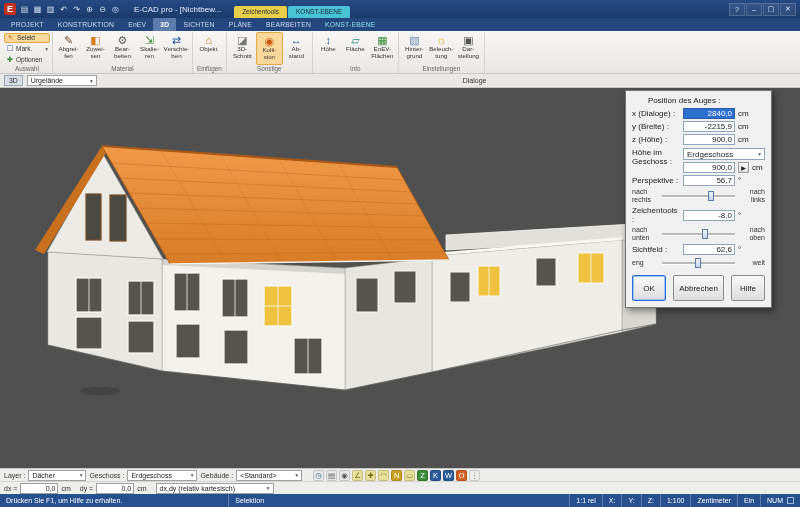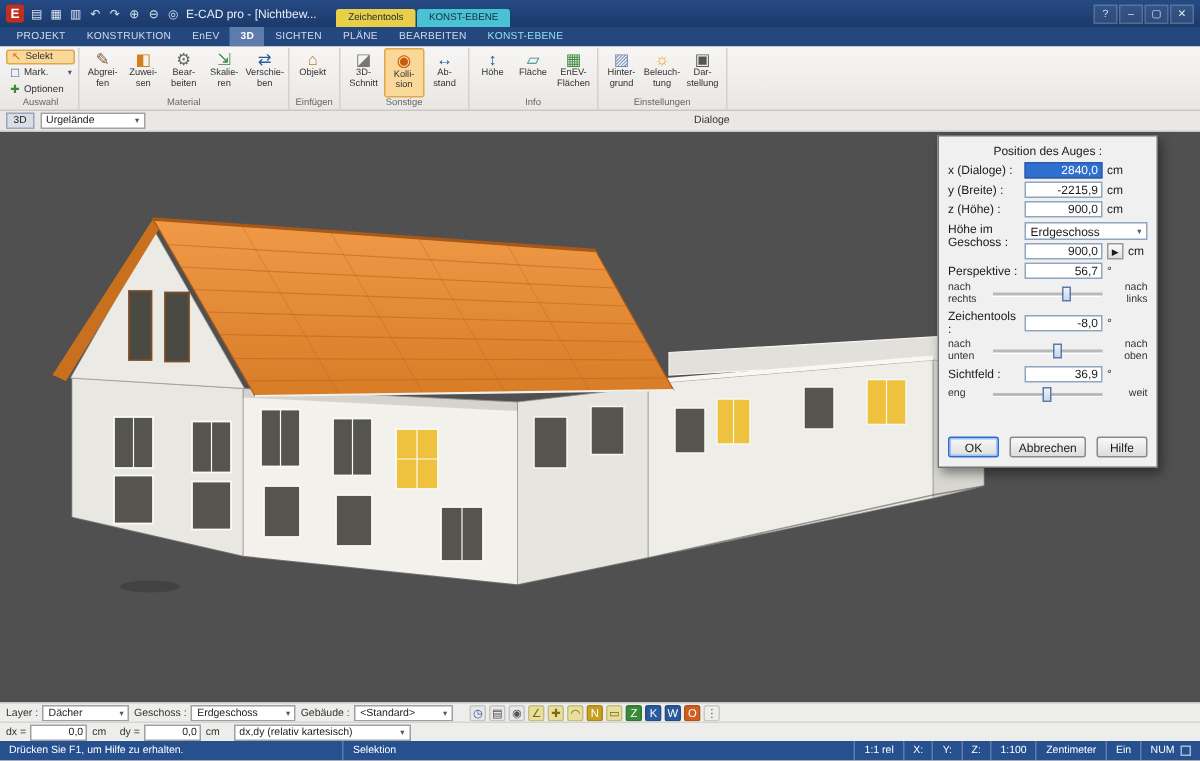--- a/index.html
+++ b/index.html
@@ -9,21 +9,21 @@
     display:flex; flex-direction:column;
     font-family:"Liberation Sans", sans-serif; color:#222; background:#f0efed;
   }
   .pre { white-space:pre-line; }
 
   
   .titlebar { height:18px; background:linear-gradient(#264a84,#1b3a6b); display:flex; align-items:center; padding:0 4px; gap:3px; flex:0 0 18px; }
   .applogo { width:12px; height:12px; background:#c03020; color:#fff; font-size:9px; font-weight:bold; display:flex; align-items:center; justify-content:center; border-radius:2px; }
   .qat { display:flex; gap:2px; align-items:center; }
   .qicon { width:11px; height:11px; font-size:8px; color:#d8e2f2; display:flex; align-items:center; justify-content:center; }
-  .wtitle { color:#e8eef8; font-size:8px; margin-left:0; white-space:nowrap;text-align:right; }
+  .wtitle { color:#e8eef8; font-size:8px; margin-left:10px; white-space:nowrap;text-align:right; }
   .ctxtabs { display:flex; margin-left:10px; gap:1px; height:18px; align-items:flex-end; }
   .ctxtab { font-size:6.5px; color:#1b2a3a; padding:2px 8px 3px; border-radius:2px 2px 0 0; }
   .winbtns { margin-left:auto; display:flex; gap:1px; }
   .wbtn { width:16px; height:13px; font-size:7px; color:#dfe8f5; background:rgba(255,255,255,.08); border:1px solid rgba(255,255,255,.18); display:flex; align-items:center; justify-content:center; }
 
   
   .tabrow { height:13px; background:#24477e; display:flex; align-items:stretch; padding:0 4px; flex:0 0 13px; }
   .rtab { color:#cfdbee; font-size:6.8px; letter-spacing:.2px; padding:0 7px; display:flex; align-items:center; }
   .rtab.active { background:#5d7cab; color:#fff; font-weight:bold; }
   .rtab.contextual { color:#8fe0ec; }
@@ -52,40 +52,40 @@
 
   
   .viewport { position:relative; flex:1 1 auto; background:#505050; overflow:hidden; }
 
   
   .dlg { position:absolute; left:625px; top:2px; width:147px; background:#f0f0f0; border:1px solid #747474; box-shadow:2px 3px 7px rgba(0,0,0,.45); font-size:8px; color:#1a1a1a; }
   .dlg-title { height:15px; display:flex; align-items:center; padding:0 3px 0 6px; background:linear-gradient(#fefefe,#e6e6e6); border-bottom:1px solid #d2d2d2; }
   .dlg-title .t { flex:1; }
   .tbtn { width:13px; height:11px; margin-left:2px; font-size:7px; display:flex; align-items:center; justify-content:center; background:linear-gradient(#fbfbfb,#dedede); border:1px solid #9a9a9a; border-radius:2px; color:#333; }
   .dlg-body { padding:4px 6px 6px; }
-  .sechead { margin:1px 16px 3px;text-align:center; }
+  .sechead { margin:1px 16px 3px; }
   .frow { display:flex; align-items:center; margin:2px 0; gap:3px; }
   .flabel { width:48px; flex:0 0 48px; }
   .finput { flex:0 0 52px; height:11px; background:#fff; border:1px solid #8fa4be; font-size:8px; display:flex; align-items:center; justify-content:flex-end; padding:0 2px; }
   .finput.sel { background:#2f6fd0; border-color:#2a5ca8; color:#fff; }
   .funit { flex:1; }
   .hrow { display:flex; margin:3px 0 2px; gap:3px; }
   .hlab { width:48px; flex:0 0 48px; line-height:9px; }
   .hcol { flex:1; display:flex; flex-direction:column; gap:2px; }
   .fsel { height:12px; background:#fff; border:1px solid #8fa4be; display:flex; align-items:center; padding:0 3px; justify-content:space-between; }
   .hval { display:flex; align-items:center; gap:3px; }
   .spin { width:11px; height:11px; font-size:6px; display:flex; align-items:center; justify-content:center; background:linear-gradient(#fbfbfb,#dedede); border:1px solid #9a9a9a; }
   .slrow { display:flex; align-items:center; margin:1px 0 3px; gap:2px; }
   .sllab { width:26px; flex:0 0 26px; font-size:7px; line-height:7.5px; color:#333; }
   .sllab.r { text-align:right; }
   .track { flex:1; position:relative; height:12px; }
   .track:before { content:""; position:absolute; left:2px; right:2px; top:5px; height:2px; background:#b9b9b9; border-bottom:1px solid #fff; }
   .thumb { position:absolute; top:1px; width:6px; height:10px; background:linear-gradient(#eef3fa,#c6d6ea); border:1px solid #5a7aa8; }
   .btnrow { display:flex; justify-content:space-between; margin-top:6px; }
-  .dbtn { min-width:34px; height:14px; padding:0 5px; font-size:8px; display:flex; align-items:center; justify-content:center; background:linear-gradient(#f8f8f8,#dddddd); border:1px solid #8a8a8a; border-radius:2px;margin-top:16px; }
+  .dbtn { min-width:34px; height:26px; padding:0 5px; font-size:8px; display:flex; align-items:center; justify-content:center; background:linear-gradient(#f8f8f8,#dddddd); border:1px solid #8a8a8a; border-radius:2px; }
   .dbtn.default { border-color:#2a6dd8; box-shadow:inset 0 0 0 1px #9ec1ef; }
 
   
   .bottombar { height:13px; flex:0 0 13px; background:#ededeb; border-top:1px solid #c9c7c4; display:flex; align-items:center; padding:0 4px; gap:3px; font-size:7px; }
   .blabel { color:#333; }
   .bsel { background:#fff; border:1px solid #a0a0a0; height:11px; display:flex; align-items:center; padding:0 3px; justify-content:space-between; gap:4px; }
   .icons { display:flex; gap:2px; margin-left:8px; align-items:center; }
   .bicon { width:11px; height:11px; border-radius:2px; font-size:7.5px; display:flex; align-items:center; justify-content:center; border:1px solid rgba(0,0,0,.15); }
   .coordbar { height:13px; flex:0 0 13px; background:#ededeb; border-top:1px solid #d6d4d1; display:flex; align-items:center; padding:0 4px; gap:3px; font-size:7px; }
   .cinput { width:38px; height:11px; background:#fff; border:1px solid #a0a0a0; display:flex; align-items:center; justify-content:flex-end; padding:0 2px; }
@@ -410,21 +410,21 @@
 unten</span>
           <div class="track">
             <span class="thumb" style="left: 55%;"></span>
           </div>
           <span class="sllab pre r">nach
 oben</span>
         </div>
 
         <div class="frow">
           <span class="flabel">Sichtfeld :</span>
-          <span class="finput">36,9</span>
+          <span class="finput">62,6</span>
           <span class="funit">°</span>
         </div>
         <div class="slrow">
           <span class="sllab">eng</span>
           <div class="track">
             <span class="thumb" style="left: 45%;"></span>
           </div>
           <span class="sllab r">weit</span>
         </div>
 

